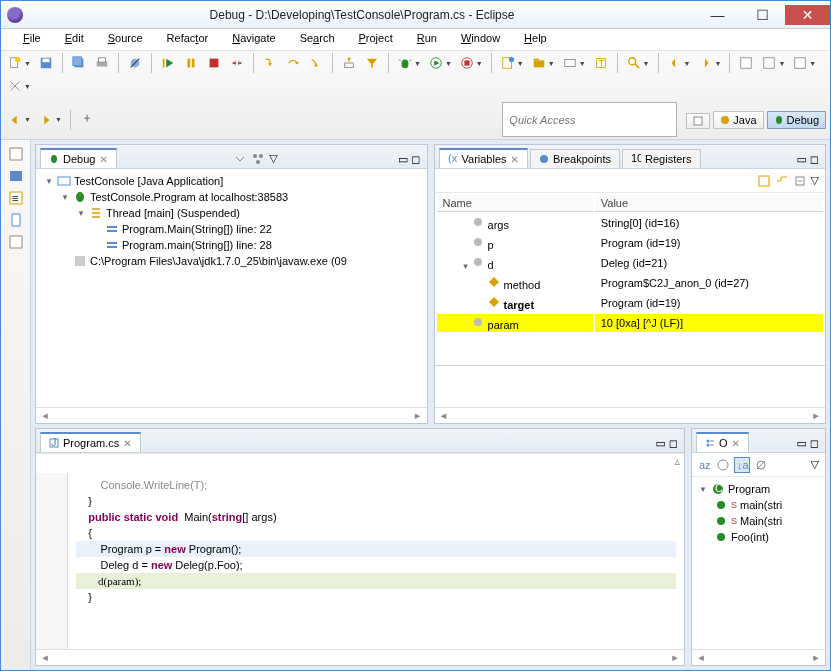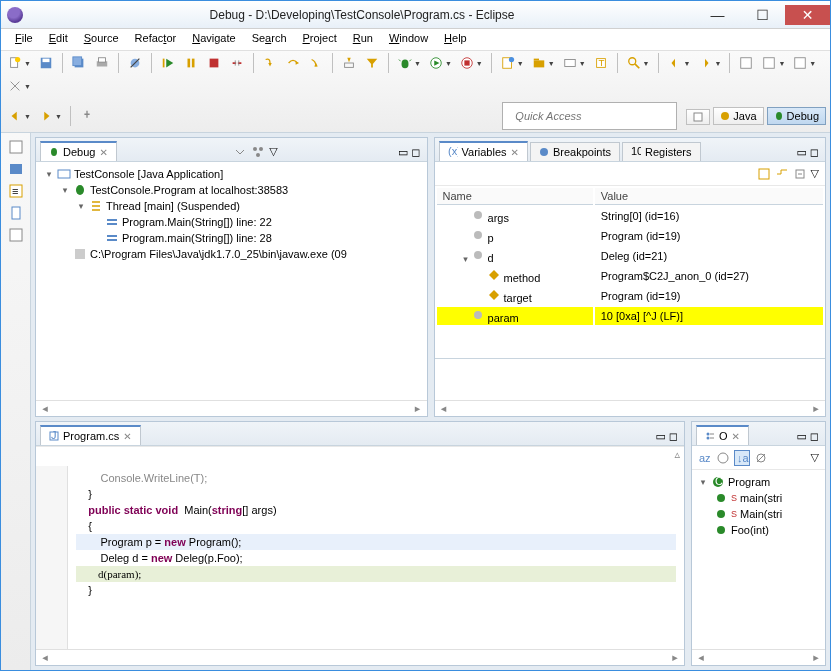--- a/index.html
+++ b/index.html
@@ -5,29 +5,29 @@
 * { box-sizing: border-box; margin: 0; padding: 0; font-family: "Segoe UI", Tahoma, sans-serif; font-size: 11px; }
 body { background: #f0f0f0; overflow: hidden; }
 .window { width: 831px; height: 671px; background: #14b8a6; border: 1px solid #3a8dde; display: flex; flex-direction: column; }
 .titlebar { height: 28px; background: linear-gradient(#fff, #e8f0f8); display: flex; align-items: center; border-bottom: 1px solid #d0d0d0; }
 .titlebar-icon { width: 16px; height: 16px; margin: 0 6px; border-radius: 50%; background: radial-gradient(circle at 40% 30%, #8a6cc8 40%, #5a3c98 70%); }
 .titlebar-title { flex: 1; text-align: center; font-size: 12px; color: #222; }
 .winbtns { display: flex; }
 .winbtn { width: 45px; height: 20px; display: flex; align-items: center; justify-content: center; font-size: 14px; color: #333; }
 .winbtn.close { background: #c8504f; color: #fff; width: 45px; height: 20px; }
 .menubar { height: 22px; background: #fff; display: flex; padding: 0 6px; border-bottom: 1px solid #e0e0e0; }
-.menuitem { padding: 3px 8px; cursor: default; }
+.menuitem { padding: 3px 8px; cursor: default; margin-left: 8px; }
 .menuitem .ul { text-decoration: underline; }
 .toolbar { background: linear-gradient(#fafafa,#ededed); border-bottom: 1px solid #c8d4de; padding: 2px 4px; display: flex; flex-wrap: wrap; gap: 3px; align-items: center; min-height: 28px; }
 .tb-icon { width: 16px; height: 16px; display: inline-block; border: 1px solid transparent; }
 .tb-btn { padding: 2px; display: inline-flex; align-items: center; }
 .sep { width: 1px; height: 20px; background: #c0c0c0; margin: 0 3px; }
 .dropdown-arrow { font-size: 7px; color: #444; margin-left: 1px; }
 .qa-box { margin-left: auto; }
-.qa-input { width: 175px; height: 28px; border: 1px solid #b0b0b0; padding: 2px 12px; color: #888; font-style: italic; }
+.qa-input { width: 175px; height: 35px; border: 1px solid #b0b0b0; padding: 2px 6px; color: #888; font-style: italic; }
 .persp-bar { display: flex; gap: 3px; align-items: flex-end; padding-left: 6px; }
 .persp-btn { border: 1px solid #c0c0c0; padding: 2px 6px; display: flex; align-items: center; gap: 3px; background: linear-gradient(#fff,#eee); font-size: 11px; }
 .persp-btn.active { background: linear-gradient(#d8e8f8,#c0d8f0); border-color: #80a0c0; }
 .content { flex: 1; display: flex; background: #e4ebf2; }
 .leftgutter { width: 30px; background: linear-gradient(#f8f8f8,#ececec); border-right: 1px solid #c8d4de; padding: 6px 4px; display: flex; flex-direction: column; gap: 6px; align-items: center; }
 .gut-icon { width: 16px; height: 16px; }
 .main-area { flex: 1; display: flex; flex-direction: column; padding: 4px; gap: 4px; }
 .top-row { flex: 0 0 280px; display: flex; gap: 6px; }
 .bottom-row { flex: 1; display: flex; gap: 6px; }
 .panel { background: #fff; border: 1px solid #b8c8d8; display: flex; flex-direction: column; }
@@ -504,21 +504,21 @@
                         </svg></span><span> d</span></td>
                     <td>Deleg  (id=21)</td>
                   </tr>
                   <tr class="var-row">
                     <td style="padding-left: 40px;"><span class="tw"></span><span class="ic"><svg viewBox="0 0 14 14">
                           <polygon points="7,2 12,7 7,12 2,7" fill="#d8a000"></polygon>
                         </svg></span><span> method</span></td>
                     <td>Program$C2J_anon_0  (id=27)</td>
                   </tr>
                   <tr class="var-row">
-                    <td style="padding-left: 40px;"><span class="tw"></span><span class="ic"><svg viewBox="0 0 14 14">
+                    <td style="padding-left: 40px; font-weight: bold;"><span class="tw"></span><span class="ic"><svg viewBox="0 0 14 14">
                           <polygon points="7,2 12,7 7,12 2,7" fill="#d8a000"></polygon>
                         </svg></span><span> target</span></td>
                     <td>Program  (id=19)</td>
                   </tr>
                   <tr class="var-row highlighted">
                     <td style="padding-left: 24px; margin-left: 36px;"><span class="tw"></span><span class="ic"><svg viewBox="0 0 14 14">
                           <circle cx="7" cy="7" r="4" fill="#bbb"></circle>
                         </svg></span><span> param</span></td>
                     <td>10 [0xa] [^J (LF)]</td>
                   </tr>

